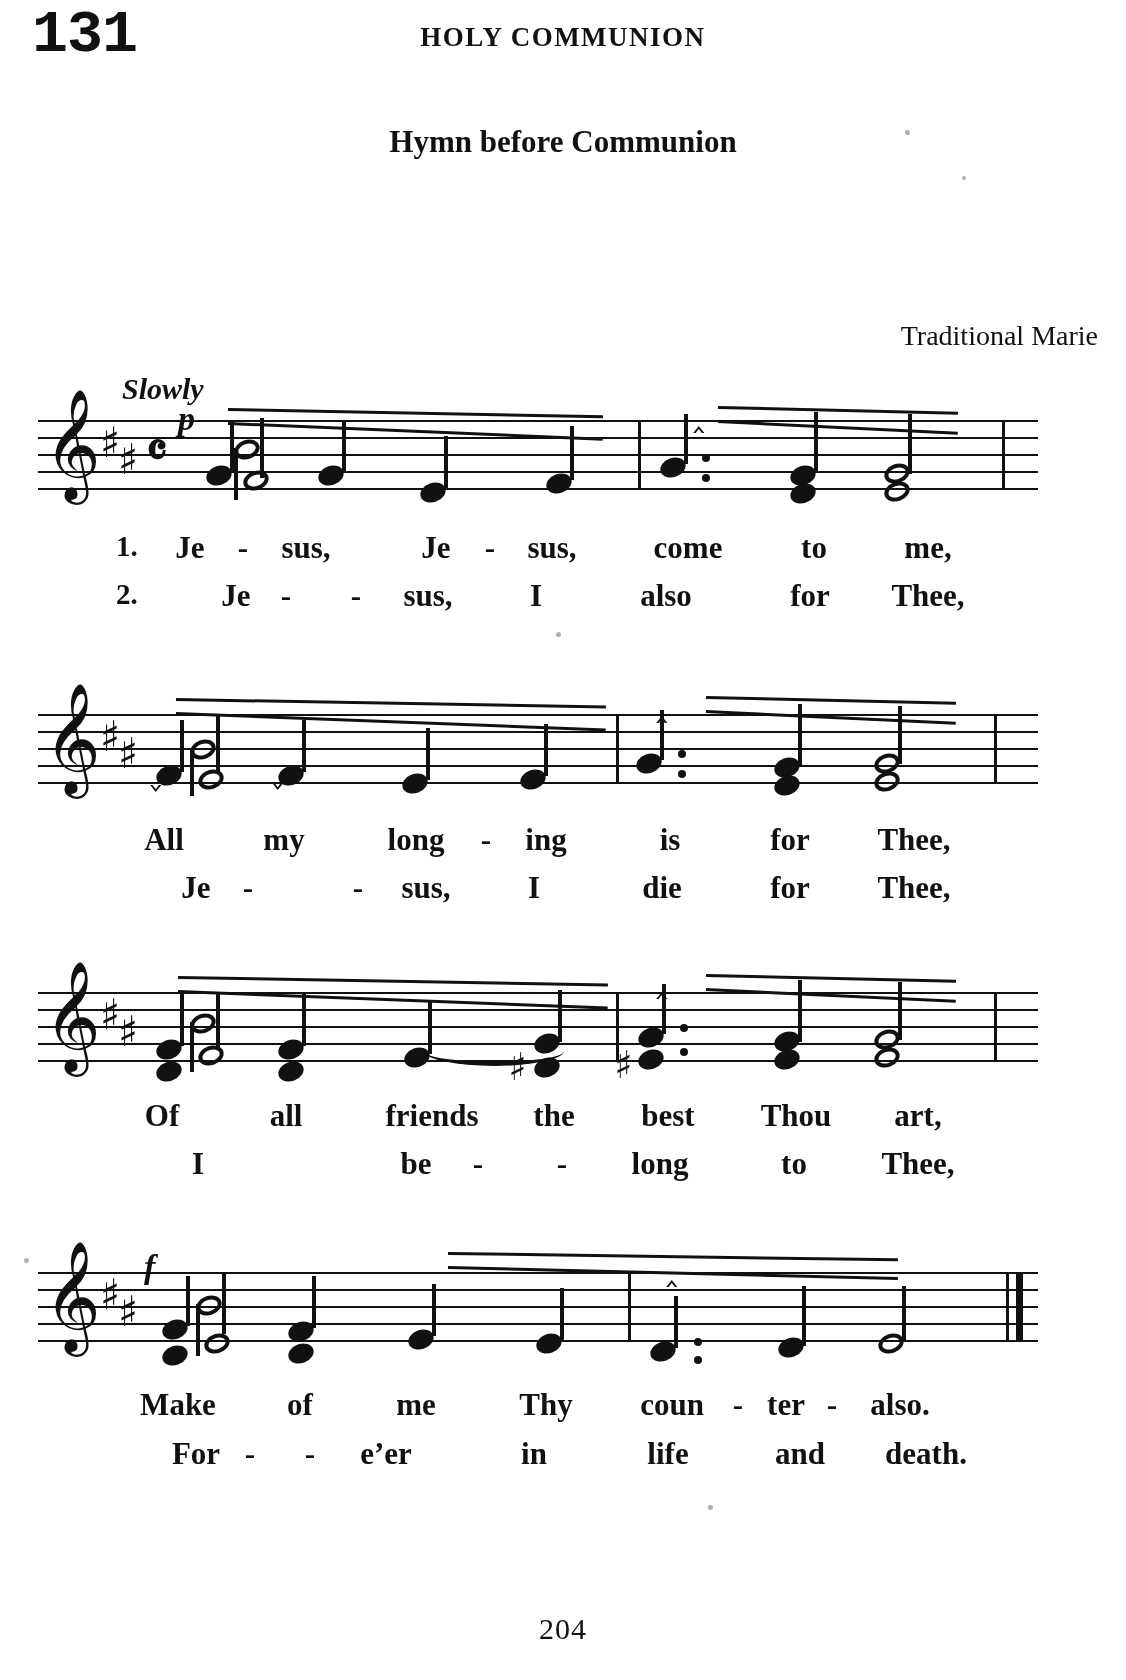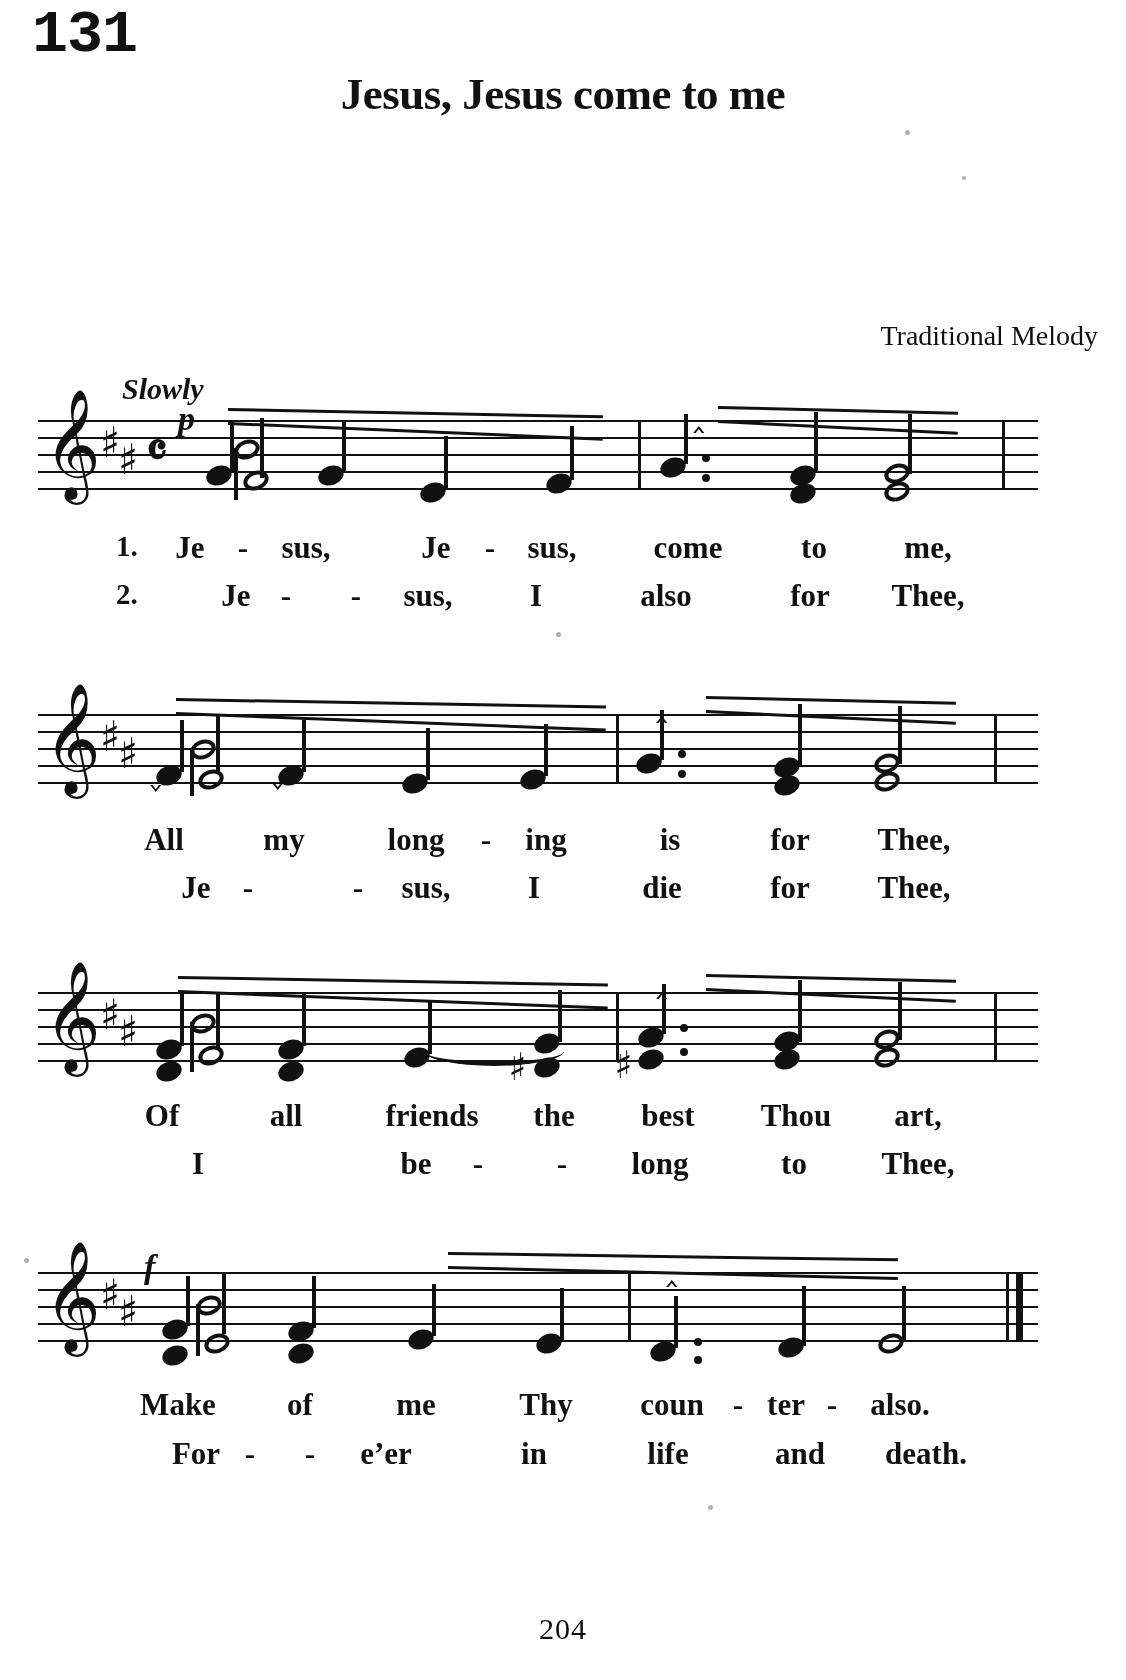--- a/index.html
+++ b/index.html
@@ -285,22 +285,23 @@
 
 <div class="page">
 
   <div class="speck" style="left:905px;top:130px;width:5px;height:5px;"></div>
   <div class="speck" style="left:962px;top:176px;width:4px;height:4px;"></div>
   <div class="speck" style="left:556px;top:632px;width:5px;height:5px;"></div>
   <div class="speck" style="left:708px;top:1505px;width:5px;height:5px;"></div>
   <div class="speck" style="left:24px;top:1258px;width:5px;height:5px;"></div>
 
   <div class="hymn-number">131</div>
-  <div class="hymn-title">Jesus, Jesus come to me</div>
-  <div class="credit-right">Traditional Melody</div>
+  <div class="running-head">HOLY COMMUNION</div>
+  <div class="hymn-subtitle">Hymn before Communion</div>
+  <div class="credit-right">Traditional Marie</div>
 
   <div class="system" style="top:378px;">
     <div class="tempo" style="left:84px;top:-6px;">Slowly</div>
     <div class="dynamic" style="left:140px;top:22px;">p</div>
 
     <div class="hairpin" style="left:190px;top:28px;width:375px;">
       <div class="arm top" style="transform:rotate(1.1deg);"></div>
       <div class="arm bottom" style="transform:rotate(2.4deg);"></div>
     </div>
     <div class="hairpin" style="left:680px;top:26px;width:240px;">

